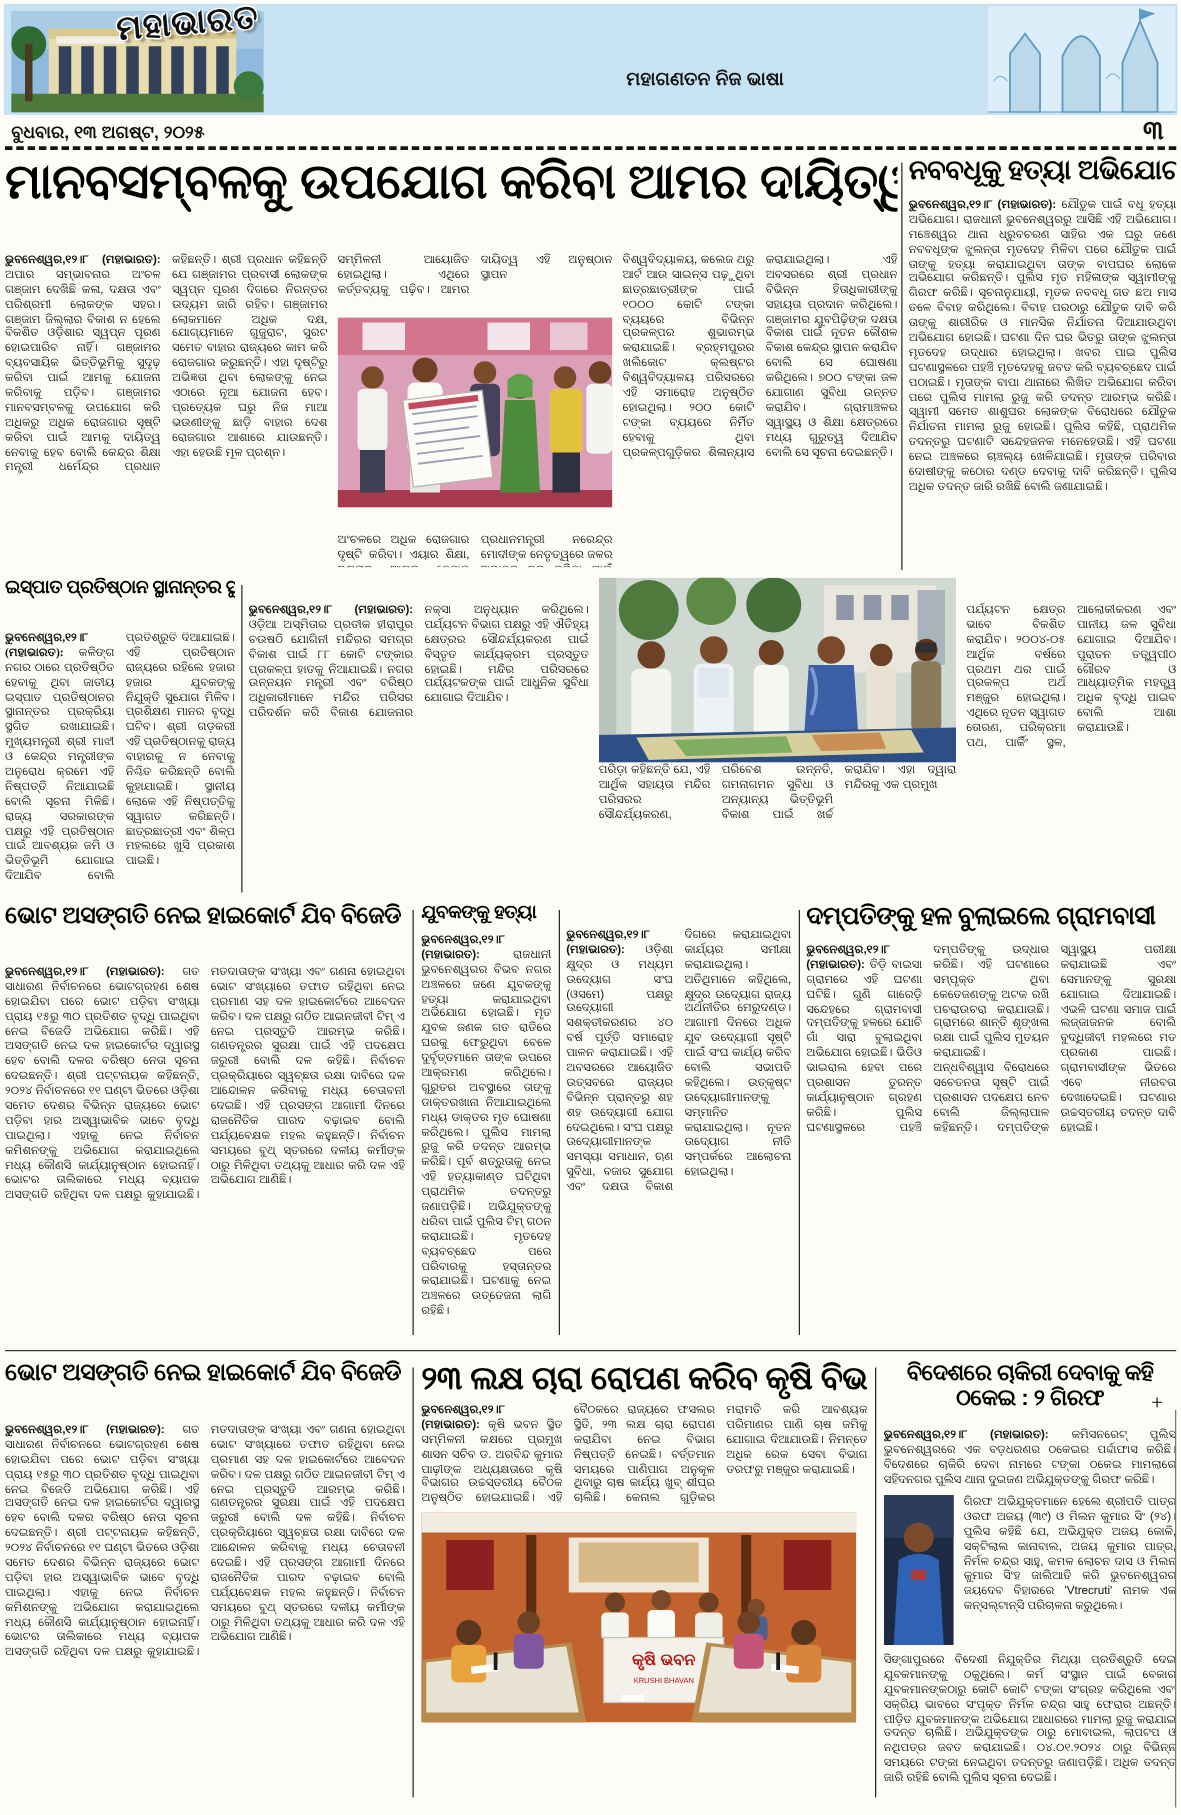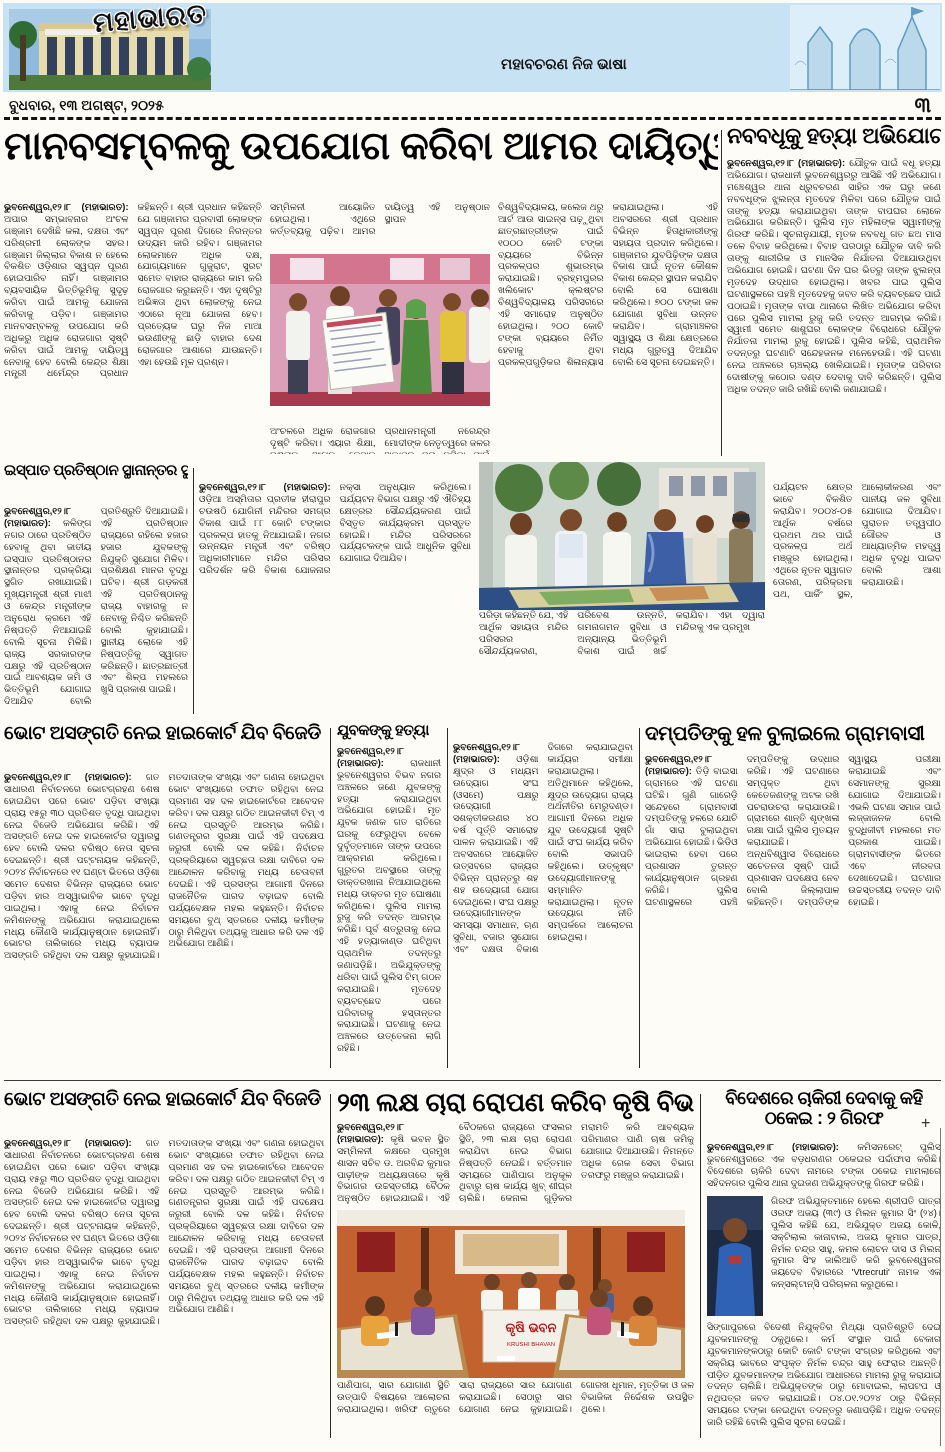--- a/index.html
+++ b/index.html
@@ -53,21 +53,21 @@
         <rect x="146" y="28" width="10" height="40"></rect>
           <rect x="164" y="28" width="10" height="40"></rect>
       </g>
       <rect x="0" y="66" width="202" height="15" fill="#4d7a3a"></rect>
       <circle cx="14" cy="26" r="14" fill="#2f6b33"></circle>
       <rect x="11" y="26" width="6" height="46" fill="#4a3a22"></rect>
       <circle cx="190" cy="60" r="12" fill="#3c7a40"></circle>
       <rect x="36" y="20" width="56" height="6" fill="#f2f2f2" opacity="0.85"></rect>
     </svg>
     <div class="mh-logo">ମହାଭାରତ</div>
-    <div class="mh-sub">ମହାବଚରଣ ନିଜ ଭାଷା</div>
+    <div class="mh-sub">ମହାଗଣତନ ନିଜ ଭାଷା</div>
     <svg class="mh-art photo" viewBox="0 0 150 85" preserveAspectRatio="none">
       <rect x="0" y="0" width="150" height="85" fill="#ddeefb"></rect>
       <g stroke="#5f9cc4" stroke-width="1.5" fill="#bcd9ec">
         <path d="M18 85 L18 38 L30 22 L42 38 L42 85 Z"></path>
         <path d="M60 85 L60 40 Q75 8 90 40 L90 85 Z"></path>
         <path d="M108 85 L108 45 L122 12 L136 45 L136 85 Z"></path>
         <line x1="122" y1="12" x2="122" y2="2"></line>
         <path d="M122 3 L132 6 L122 10 Z" fill="#5f9cc4"></path>
         <line x1="0" y1="85" x2="150" y2="85"></line>
       </g>
@@ -141,21 +141,21 @@
   <div class="art" style="left:727px;top:124px;width:214px;height:334px;">
     <div class="hl nowrap" style="font-size:22px;height:34px;text-align:center;">ନବବଧୂକୁ ହତ୍ୟା ଅଭିଯୋଗ</div>
     <div class="body" style="height:298px;">
       <b>ଭୁବନେଶ୍ୱର,୧୨।୮ (ମହାଭାରତ):</b>
       <span>ଯୌତୁକ ପାଇଁ ବଧୂ ହତ୍ୟା ଅଭିଯୋଗ। ରାଜଧାନୀ ଭୁବନେଶ୍ୱରରୁ ଆସିଛି ଏହି ଅଭିଯୋଗ। ମଞ୍ଚେଶ୍ୱର ଥାନା ଧ୍ରୁବଚରଣ ସାହିର ଏକ ଘରୁ ଜଣେ ନବବଧୂଙ୍କ ଝୁଲନ୍ତା ମୃତଦେହ ମିଳିବା ପରେ ଯୌତୁକ ପାଇଁ ତାଙ୍କୁ ହତ୍ୟା କରାଯାଇଥିବା ତାଙ୍କ ବାପଘର ଲୋକେ ଅଭିଯୋଗ କରିଛନ୍ତି। ପୁଲିସ ମୃତ ମହିଳାଙ୍କ ସ୍ୱାମୀଙ୍କୁ ଗିରଫ କରିଛି। ସୂଚନାନୁଯାୟୀ, ମୃତକ ନବବଧୂ ଗତ ଛଅ ମାସ ତଳେ ବିବାହ କରିଥିଲେ। ବିବାହ ପରଠାରୁ ଯୌତୁକ ଦାବି କରି ତାଙ୍କୁ ଶାରୀରିକ ଓ ମାନସିକ ନିର୍ଯାତନା ଦିଆଯାଉଥିବା ଅଭିଯୋଗ ହୋଇଛି। ଘଟଣା ଦିନ ଘର ଭିତରୁ ତାଙ୍କ ଝୁଲନ୍ତା ମୃତଦେହ ଉଦ୍ଧାର ହୋଇଥିଲା। ଖବର ପାଇ ପୁଲିସ ଘଟଣାସ୍ଥଳରେ ପହଞ୍ଚି ମୃତଦେହକୁ ଜବତ କରି ବ୍ୟବଚ୍ଛେଦ ପାଇଁ ପଠାଇଛି। ମୃତାଙ୍କ ବାପା ଥାନାରେ ଲିଖିତ ଅଭିଯୋଗ କରିବା ପରେ ପୁଲିସ ମାମଲା ରୁଜୁ କରି ତଦନ୍ତ ଆରମ୍ଭ କରିଛି। ସ୍ୱାମୀ ସମେତ ଶାଶୁଘର ଲୋକଙ୍କ ବିରୋଧରେ ଯୌତୁକ ନିର୍ଯାତନା ମାମଲା ରୁଜୁ ହୋଇଛି। ପୁଲିସ କହିଛି, ପ୍ରାଥମିକ ତଦନ୍ତରୁ ଘଟଣାଟି ସନ୍ଦେହଜନକ ମନେହେଉଛି। ଏହି ଘଟଣା ନେଇ ଅଞ୍ଚଳରେ ଚାଞ୍ଚଲ୍ୟ ଖେଳିଯାଇଛି। ମୃତାଙ୍କ ପରିବାର ଦୋଷୀଙ୍କୁ କଠୋର ଦଣ୍ଡ ଦେବାକୁ ଦାବି କରିଛନ୍ତି। ପୁଲିସ ଅଧିକ ତଦନ୍ତ ଜାରି ରଖିଛି ବୋଲି ଜଣାଯାଇଛି।</span>
     </div>
   </div>
 
   <div class="art" style="left:4px;top:462px;width:184px;height:254px;">
     <div class="hl" style="font-size:15px;height:24px;white-space:nowrap;">ଇସ୍ପାତ ପ୍ରତିଷ୍ଠାନ ସ୍ଥାନାନ୍ତର ସ୍ଥଗିତ</div>
-    <div class="body cols2" style="height:228px;">
+    <div class="body cols2" style="height:228px;font-family:Liberation Serif, serif;">
       <b>ଭୁବନେଶ୍ୱର,୧୨।୮ (ମହାଭାରତ):</b>
       <span>କଳିଙ୍ଗ ନଗର ଠାରେ ପ୍ରତିଷ୍ଠିତ ହେବାକୁ ଥିବା ଜାତୀୟ ଇସ୍ପାତ ପ୍ରତିଷ୍ଠାନର ସ୍ଥାନାନ୍ତର ପ୍ରକ୍ରିୟା ସ୍ଥଗିତ ରଖାଯାଇଛି। ମୁଖ୍ୟମନ୍ତ୍ରୀ ଶ୍ରୀ ମାଝୀ ଓ କେନ୍ଦ୍ର ମନ୍ତ୍ରୀଙ୍କ ଅନୁରୋଧ କ୍ରମେ ଏହି ନିଷ୍ପତ୍ତି ନିଆଯାଇଛି ବୋଲି ସୂଚନା ମିଳିଛି। ରାଜ୍ୟ ସରକାରଙ୍କ ପକ୍ଷରୁ ଏହି ପ୍ରତିଷ୍ଠାନ ପାଇଁ ଆବଶ୍ୟକ ଜମି ଓ ଭିତ୍ତିଭୂମି ଯୋଗାଇ ଦିଆଯିବ ବୋଲି ପ୍ରତିଶ୍ରୁତି ଦିଆଯାଇଛି। ଏହି ପ୍ରତିଷ୍ଠାନ ରାଜ୍ୟରେ ରହିଲେ ହଜାର ହଜାର ଯୁବକଙ୍କୁ ନିଯୁକ୍ତି ସୁଯୋଗ ମିଳିବ। ପ୍ରଶିକ୍ଷଣ ମାନର ବୃଦ୍ଧି ଘଟିବ। ଶ୍ରୀ ଗଡ଼କରୀ ଏହି ପ୍ରତିଷ୍ଠାନକୁ ରାଜ୍ୟ ବାହାରକୁ ନ ନେବାକୁ ନିଶ୍ଚିତ କରିଛନ୍ତି ବୋଲି କୁହାଯାଇଛି। ସ୍ଥାନୀୟ ଲୋକେ ଏହି ନିଷ୍ପତ୍ତିକୁ ସ୍ୱାଗତ କରିଛନ୍ତି। ଛାତ୍ରଛାତ୍ରୀ ଏବଂ ଶିଳ୍ପ ମହଲରେ ଖୁସି ପ୍ରକାଶ ପାଇଛି।</span>
     </div>
   </div>
 
   <div class="vrule" style="left:193px;top:468px;height:246px;"></div>
   <div class="art" style="left:199px;top:462px;width:742px;height:254px;">
     <div class="flexrow" style="height:204px;">
       <div class="body cols2" style="width:272px;height:204px;">
         <b>ଭୁବନେଶ୍ୱର,୧୨।୮ (ମହାଭାରତ):</b>
@@ -304,21 +304,20 @@
       <g fill="#ffffff">
           <rect x="40" y="122" width="22" height="6" transform="rotate(-6 51 125)"></rect>
           <rect x="280" y="122" width="22" height="6" transform="rotate(6 291 125)"></rect>
           <rect x="160" y="146" width="18" height="5"></rect>
         </g>
       <g fill="#1d1d1d">
           <rect x="58" y="112" width="3" height="14"></rect>
           <rect x="284" y="112" width="3" height="14"></rect>
         </g>
     </svg>
-    <div class="body cols3" style="height:62px;">ପାଣିପାଗ, ସାର ଯୋଗାଣ ସ୍ଥିତି ଉତ୍ପାଦି ବିଷୟରେ ଆଲୋଚନା କରାଯାଇଥିଲା। ଖରିଫ ଋତୁରେ ସାରା ରାଜ୍ୟରେ ସାର ଯୋଗାଣ କରାଯାଇଛି। ସେଠାରୁ ସାର ଯୋଗାଣ ନେଇ କୁହାଯାଇଛି। ଗୋରଖ ଧୂମାନ, ମୃତ୍ତିକା ଓ ଜଳ ବିଭାଜିକା ନିର୍ଦ୍ଦେଶକ ଉପସ୍ଥିତ ଥିଲେ।</div>
   </div>
 
   <div class="vrule" style="left:700px;top:1094px;height:344px;"></div>
   <div class="art" style="left:707px;top:1088px;width:234px;height:356px;">
     <div class="hl" style="font-size:18px;height:54px;text-align:center;">ବିଦେଶରେ ଚାକିରୀ ଦେବାକୁ କହି ଠକେଇ : ୨ ଗିରଫ</div>
     <div class="body" style="height:52px;">
       <b>ଭୁବନେଶ୍ୱର,୧୨।୮ (ମହାଭାରତ):</b>
       <span>କମିସନରେଟ୍ ପୁଲିସ ଭୁବନେଶ୍ୱରରେ ଏକ ବଡ଼ଧରଣର ଠକେଇର ପର୍ଦ୍ଦାଫାସ କରିଛି। ବିଦେଶରେ ଚାକିରି ଦେବା ନାମରେ ଟଙ୍କା ଠକେଇ ମାମଲାରେ ସହିଦନଗର ପୁଲିସ ଥାନା ଦୁଇଜଣ ଅଭିଯୁକ୍ତଙ୍କୁ ଗିରଫ କରିଛି।</span>
     </div>
     <div class="flexrow" style="height:124px;margin:2px 0;">

